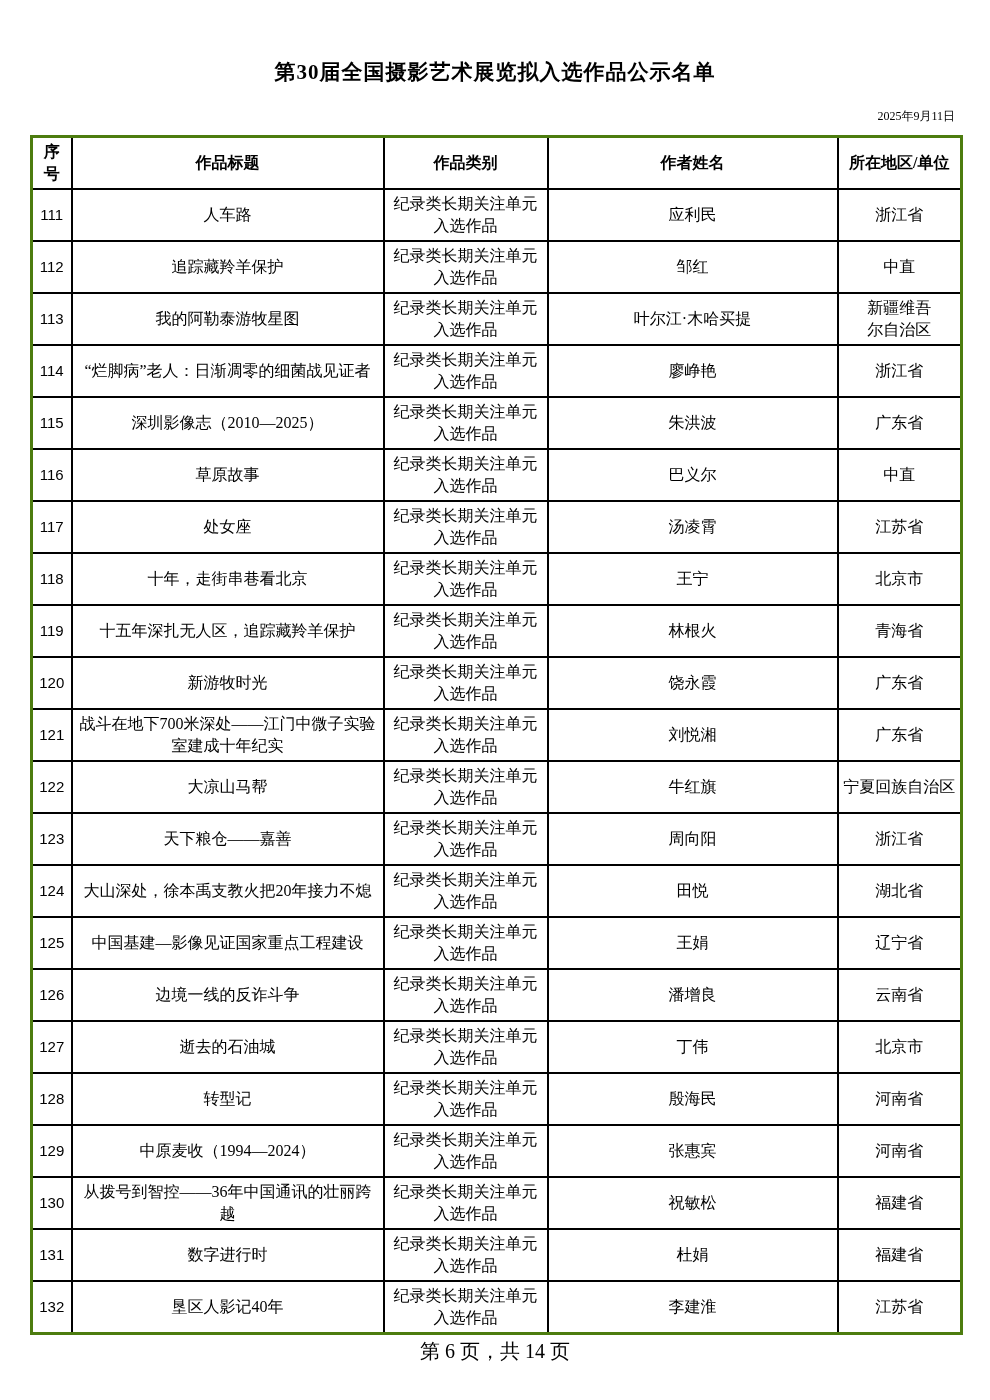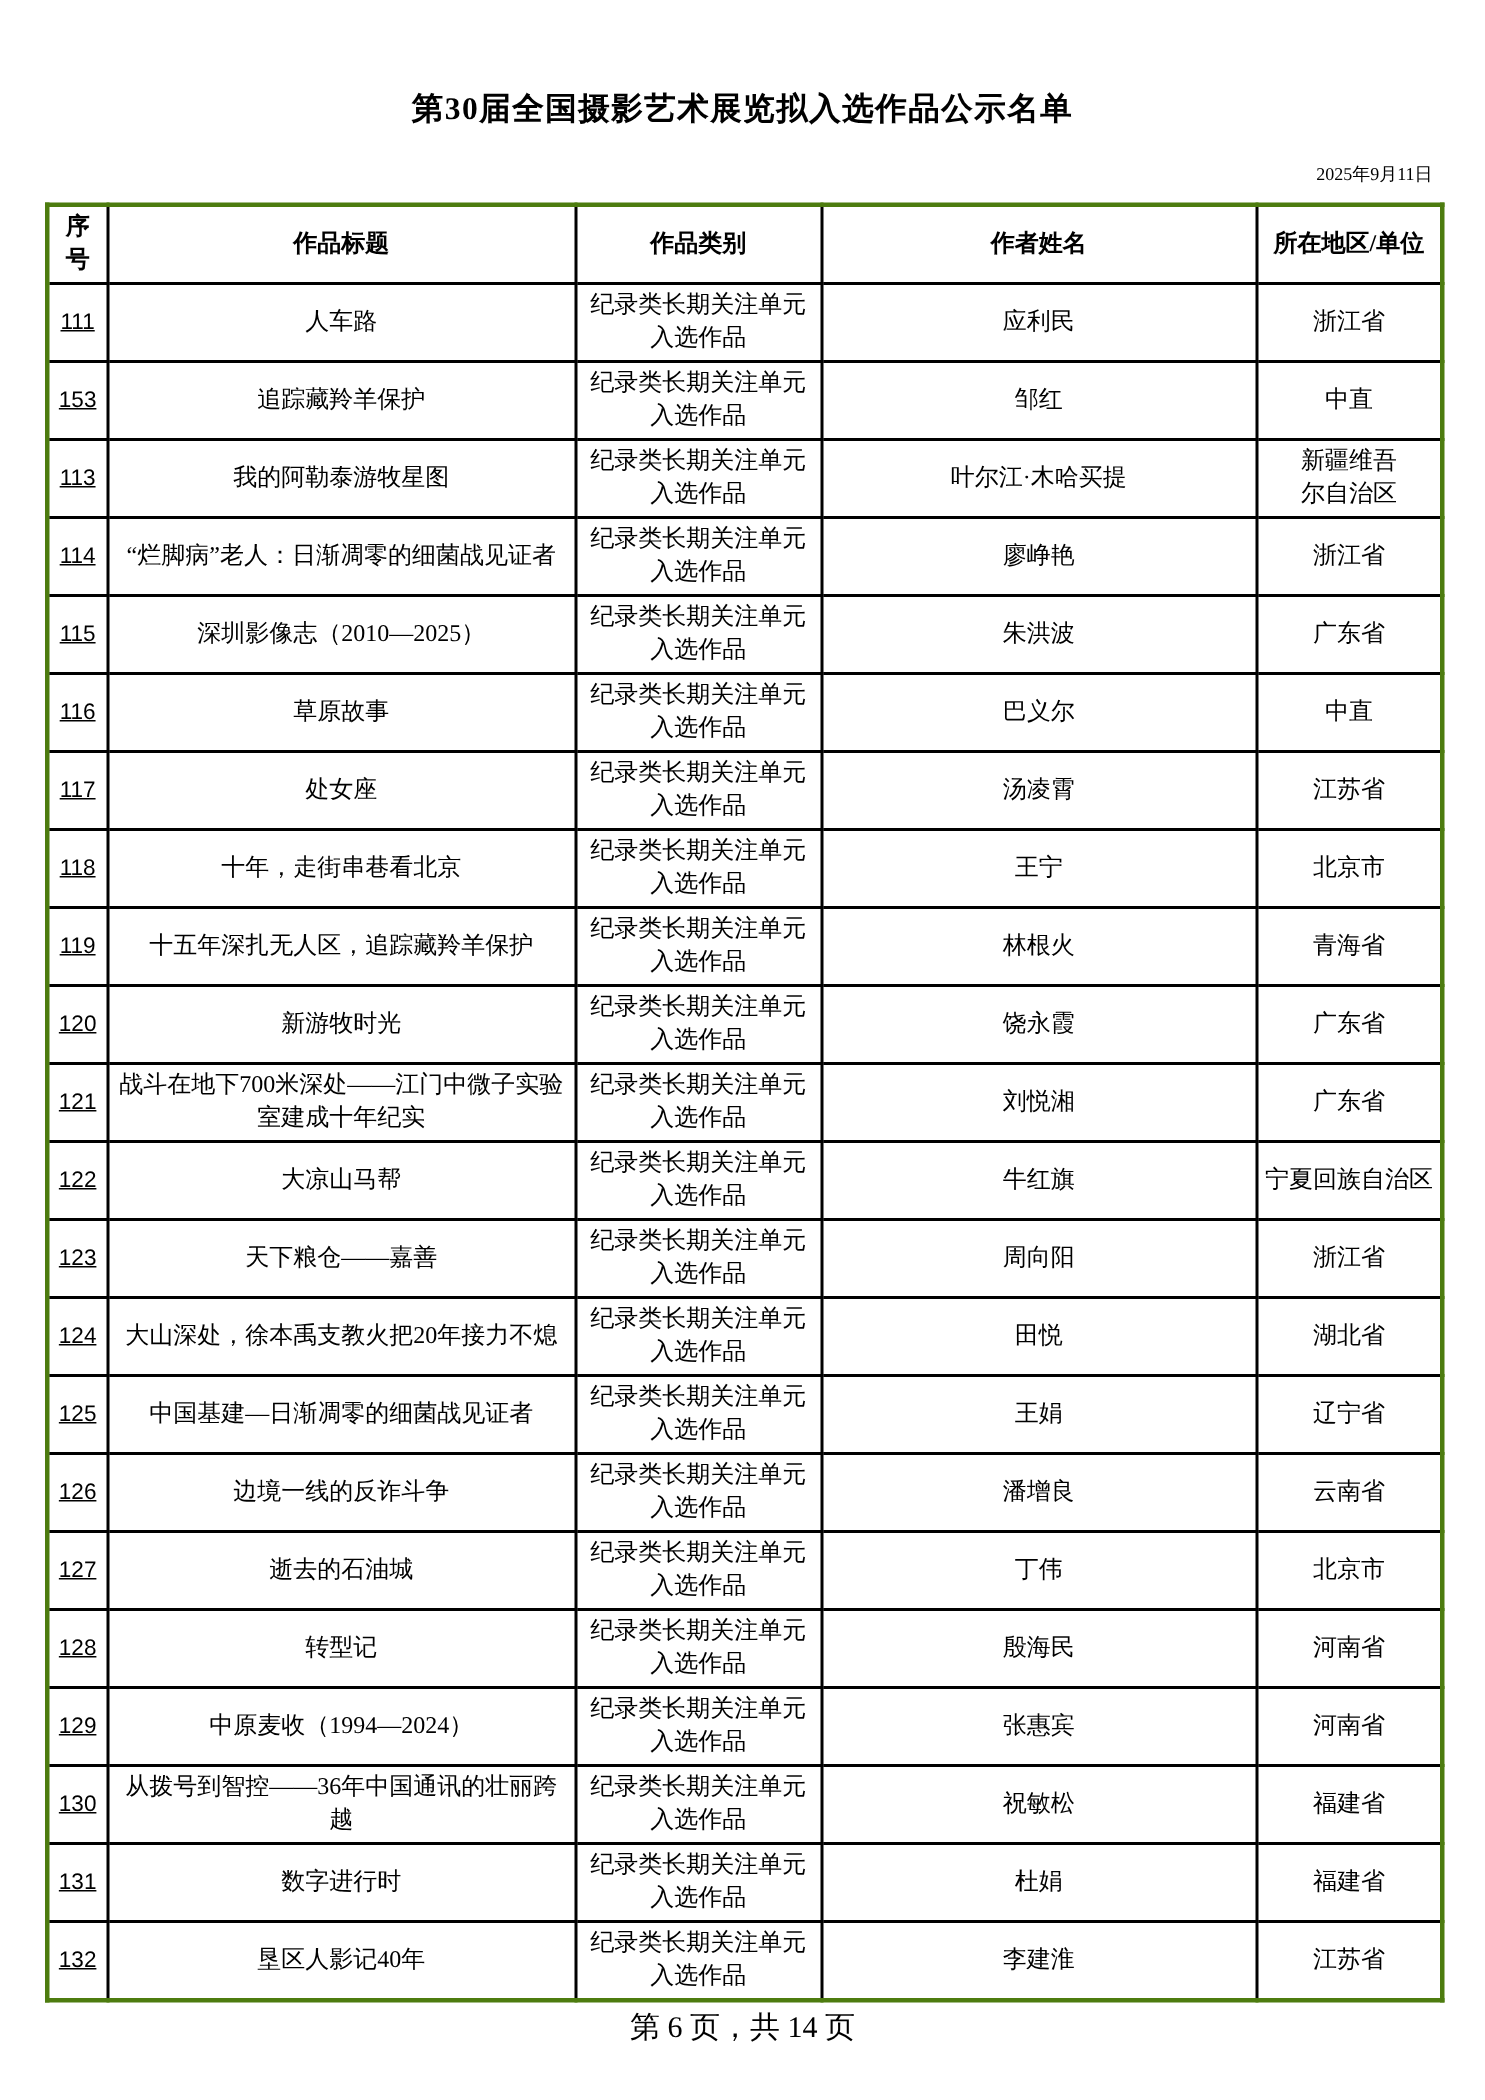--- a/index.html
+++ b/index.html
@@ -54,21 +54,20 @@
     height: 44px;
   }
   .col-no    { width: 40px; }
   .col-title { width: 312px; }
   .col-cat   { width: 164px; }
   .col-auth  { width: 290px; }
   .col-reg   { width: 124px; }
   td.cell-no {
     font-family: "Liberation Sans", "DejaVu Sans", sans-serif;
     font-size: 15px;
-    text-decoration: underline;
   }
   td.cell-cat { padding: 3px 7px; }
   td.cell-reg { padding: 3px 4px; text-wrap: balance; }
   .page-footer {
     position: absolute;
     left: 0;
     top: 1338px;
     width: 100%;
     text-align: center;
     font-size: 20px;
@@ -100,21 +99,21 @@
   </thead>
   <tbody>
       <tr>
         <td class="cell-no">111</td>
         <td class="cell-title">人车路</td>
         <td class="cell-cat">纪录类长期关注单元入选作品</td>
         <td class="cell-author">应利民</td>
         <td class="cell-reg">浙江省</td>
       </tr>
       <tr>
-        <td class="cell-no">153</td>
+        <td class="cell-no">112</td>
         <td class="cell-title">追踪藏羚羊保护</td>
         <td class="cell-cat">纪录类长期关注单元入选作品</td>
         <td class="cell-author">邹红</td>
         <td class="cell-reg">中直</td>
       </tr>
       <tr>
         <td class="cell-no">113</td>
         <td class="cell-title">我的阿勒泰游牧星图</td>
         <td class="cell-cat">纪录类长期关注单元入选作品</td>
         <td class="cell-author">叶尔江·木哈买提</td>
@@ -192,21 +191,21 @@
       </tr>
       <tr>
         <td class="cell-no">124</td>
         <td class="cell-title">大山深处，徐本禹支教火把20年接力不熄</td>
         <td class="cell-cat">纪录类长期关注单元入选作品</td>
         <td class="cell-author">田悦</td>
         <td class="cell-reg">湖北省</td>
       </tr>
       <tr>
         <td class="cell-no">125</td>
-        <td class="cell-title">中国基建—日渐凋零的细菌战见证者</td>
+        <td class="cell-title">中国基建—影像见证国家重点工程建设</td>
         <td class="cell-cat">纪录类长期关注单元入选作品</td>
         <td class="cell-author">王娟</td>
         <td class="cell-reg">辽宁省</td>
       </tr>
       <tr>
         <td class="cell-no">126</td>
         <td class="cell-title">边境一线的反诈斗争</td>
         <td class="cell-cat">纪录类长期关注单元入选作品</td>
         <td class="cell-author">潘增良</td>
         <td class="cell-reg">云南省</td>

